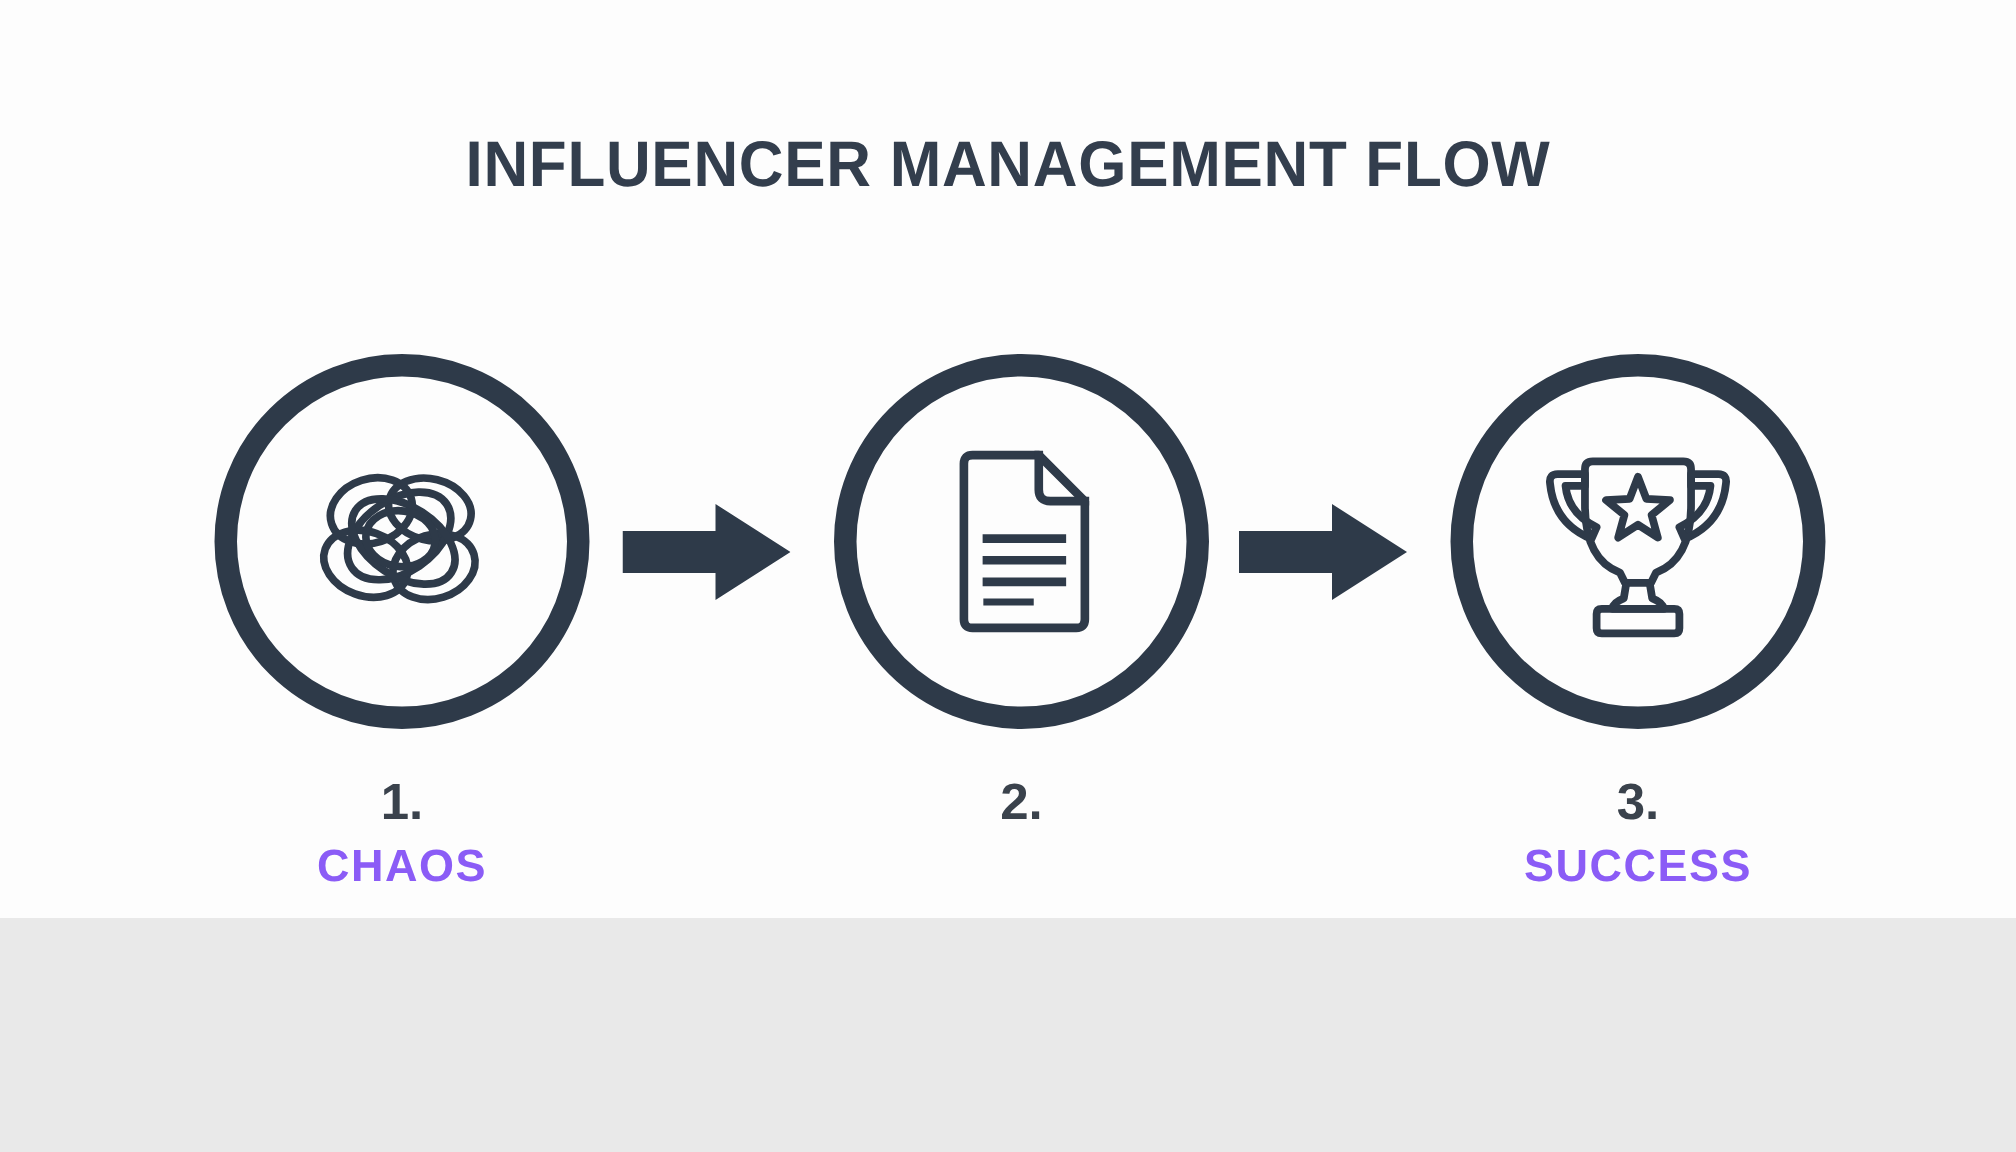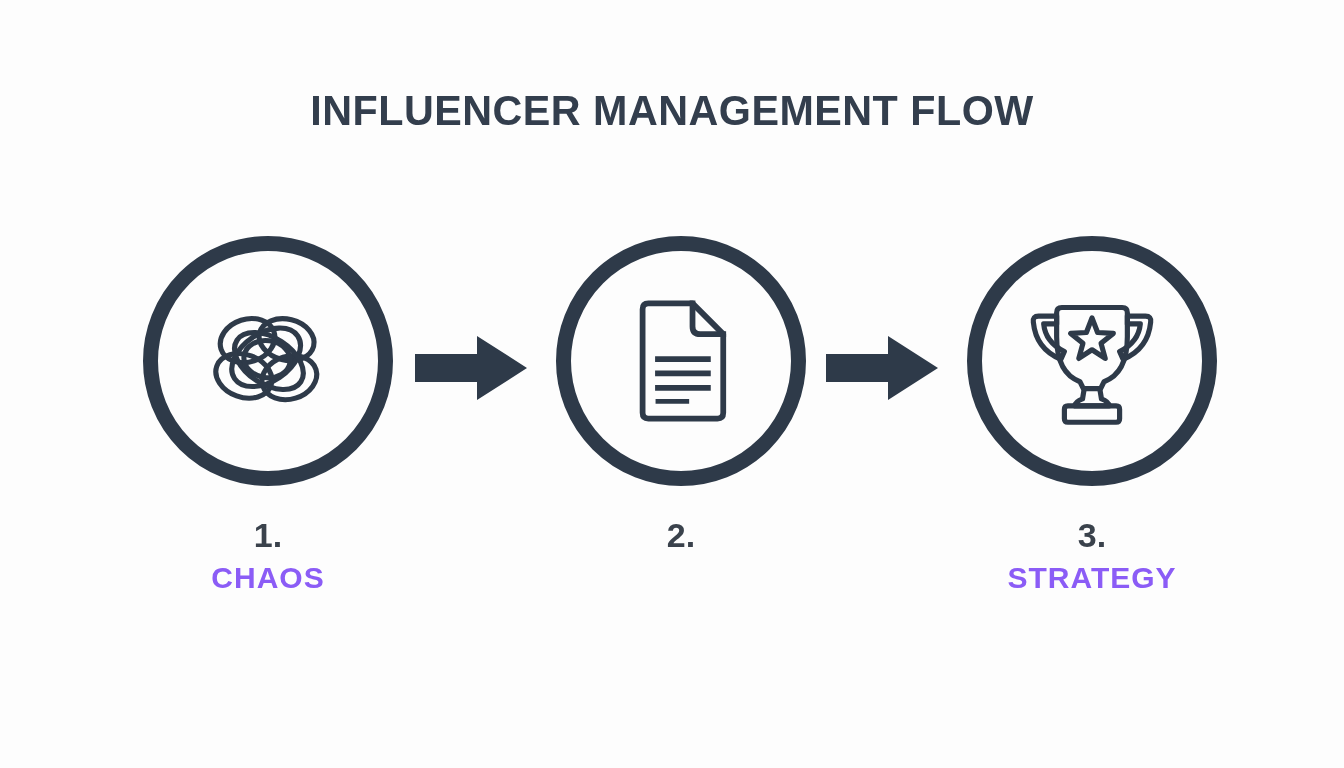--- a/index.html
+++ b/index.html
@@ -1,19 +1,19 @@
 <!DOCTYPE html>
 <html><head>
 <meta charset="utf-8">
 <style>
   html, body { margin: 0; padding: 0; background: #e9e9e9; }
   .canvas {
     position: relative;
     width: 1344px;
-    height: 768px;
+    height: 612px;
     margin: 0 auto;
     background: #fdfdfd;
     overflow: hidden;
     font-family: "Liberation Sans", sans-serif;
   }
   .diagram-title {
     position: absolute;
     top: 86px;
     left: 0;
     width: 100%;
@@ -121,16 +121,16 @@
         <path d="M121 24 L142 24 Q149 24 148 31 Q145 62 116 74 L112 65 Q134 54 136 33 L121 33 Z"></path>
 
         <polygon points="80,26 86.5,43 104.7,44 90.5,55.5 95.3,73 80,63 64.7,73 69.5,55.5 55.3,44 73.5,43"></polygon>
 
         <path d="M71 108 L69 120 Q61 123 60 128 L100 128 Q99 123 91 120 L89 108"></path>
 
         <path d="M52 128 L108 128 Q112 128 112 132 L112 143 Q112 147 108 147 L52 147 Q48 147 48 143 L48 132 Q48 128 52 128 Z"></path>
       </svg>
     </div>
     <div class="step-number">3.</div>
-    <div class="step-label">STRATEGY</div>
+    <div class="step-label">SUCCESS</div>
   </div>
 
 </div>
 
 </body></html>

